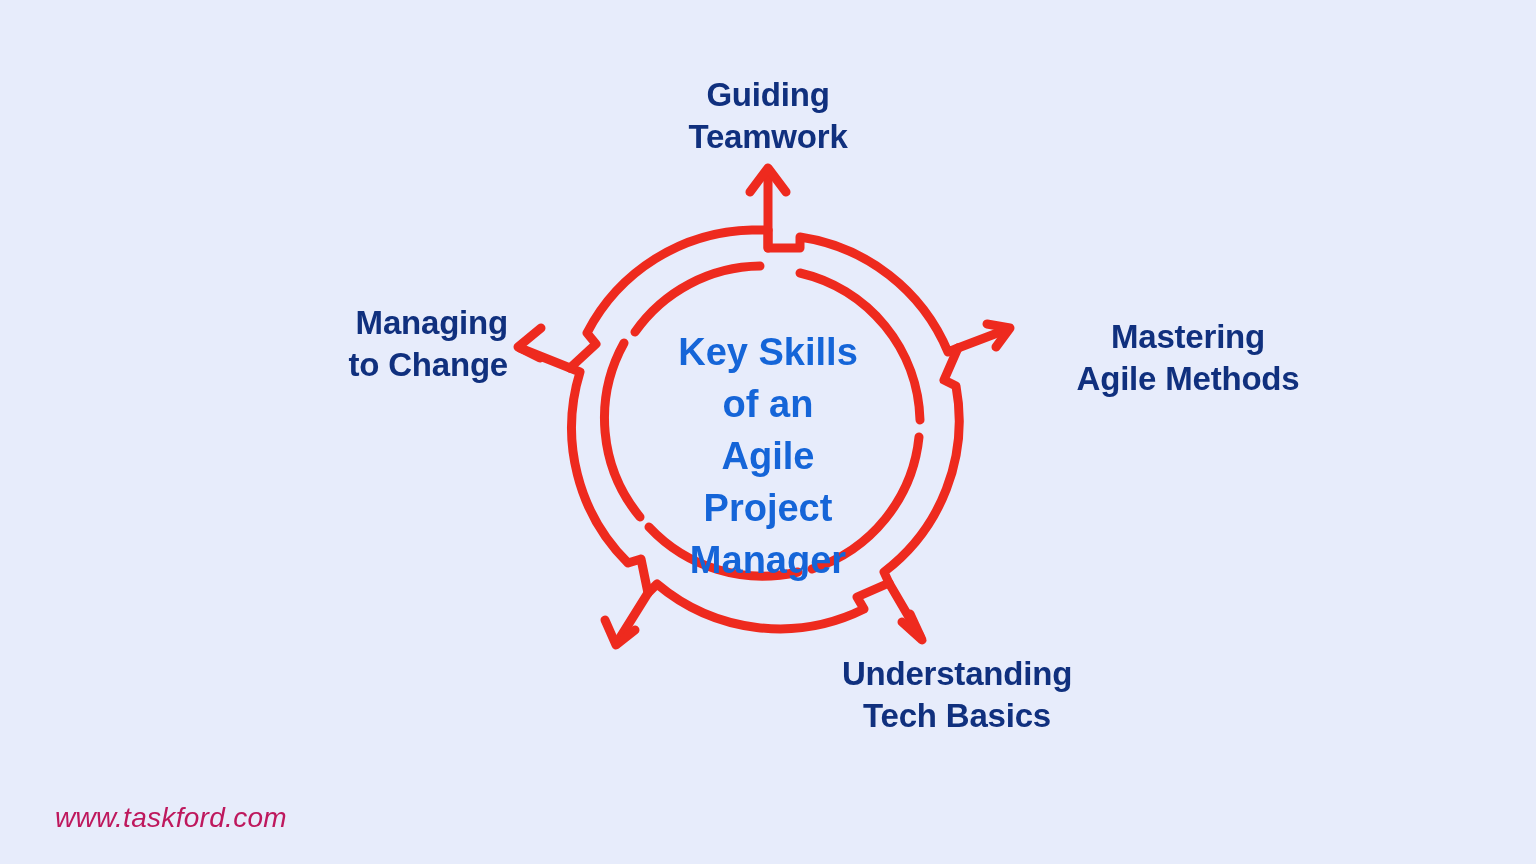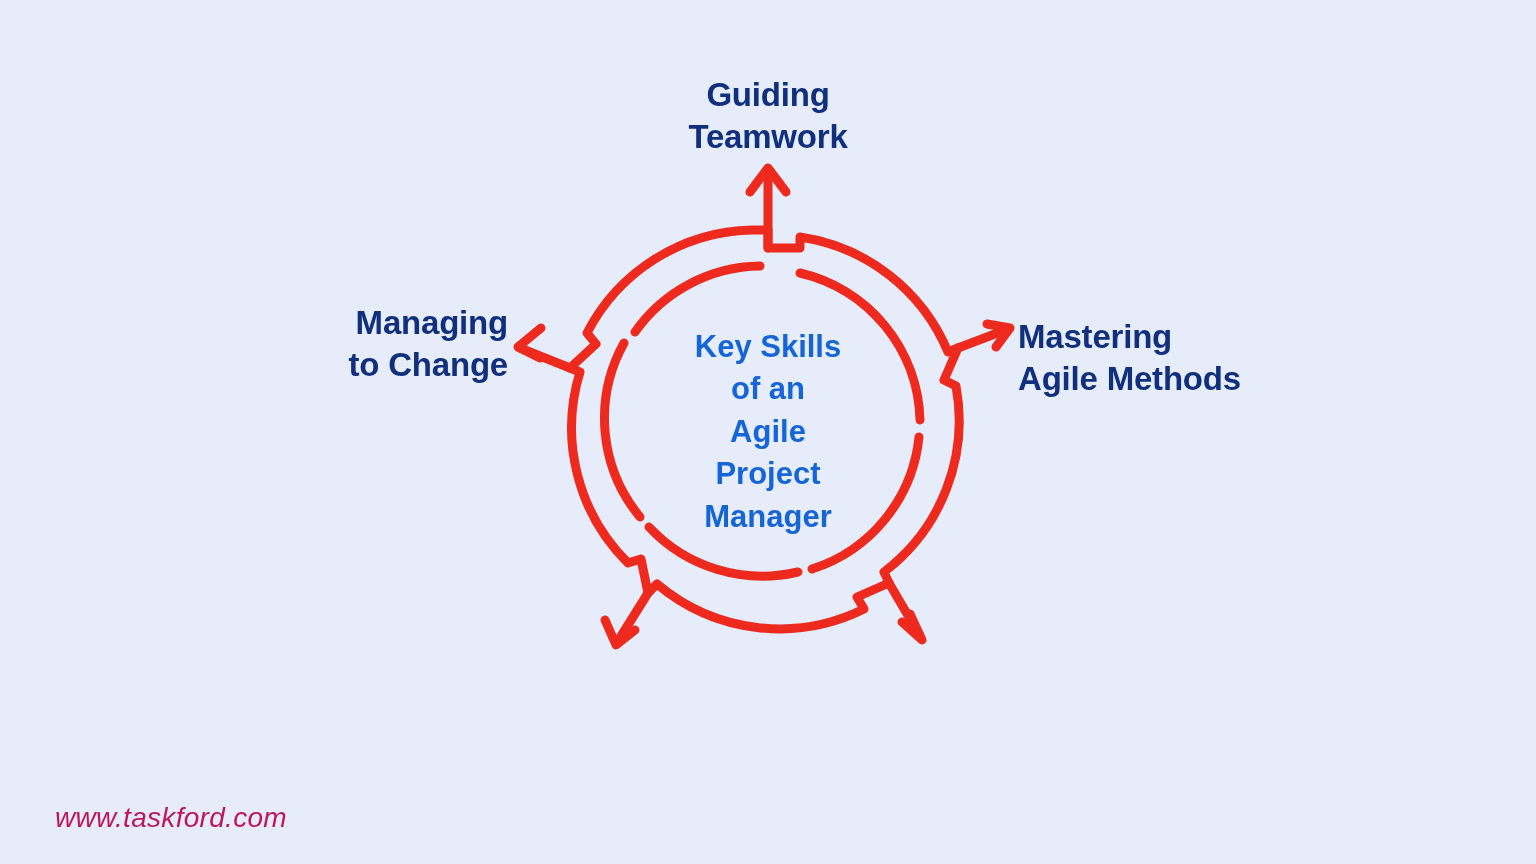--- a/index.html
+++ b/index.html
@@ -46,21 +46,21 @@
     color: #10307e;
     font-family: "Liberation Sans", sans-serif;
     font-weight: bold;
     font-size: 33px;
     line-height: 1.28;
     letter-spacing: -0.2px;
     white-space: pre-line;
   }
   .label.center-align { text-align: center; }
   .label.right-align  { text-align: right; }
-  .label.left-align   { text-align: left; }
+  .label.left-align   { text-align: center; }
 
   #label-guiding-teamwork {
     left: 608px; top: 74px; width: 320px;
   }
   #label-adapting-to-change {
     left: 188px; top: 302px; width: 320px;
   }
   #label-mastering-agile-methods {
     left: 1018px; top: 316px; width: 340px;
   }
@@ -73,21 +73,21 @@
 
   #center-label {
     position: absolute;
     left: 636px;
     top: 326px;
     width: 264px;
     text-align: center;
     color: #1565d8;
     font-family: "Liberation Sans", sans-serif;
     font-weight: bold;
-    font-size: 31px;
+    font-size: 38px;
     line-height: 1.37;
     white-space: pre-line;
   }
 
   #watermark {
     position: absolute;
     left: 55px;
     top: 802px;
     color: #be185d;
     font-family: "Liberation Sans", sans-serif;
@@ -193,20 +193,22 @@
   <div class="label center-align" id="label-guiding-teamwork">Guiding
 Teamwork</div>
 
   <div class="label right-align" id="label-adapting-to-change">Managing
 to Change</div>
 
   <div class="label left-align" id="label-mastering-agile-methods">Mastering
 Agile Methods</div>
 
 
+  <div class="label center-align" id="label-understanding-tech-basics">Understanding
+Tech Basics</div>
 
   <div id="center-label">Key Skills
 of an
 Agile
 Project
 Manager</div>
 
   <div id="watermark">www.taskford.com</div>
 
 </div>

